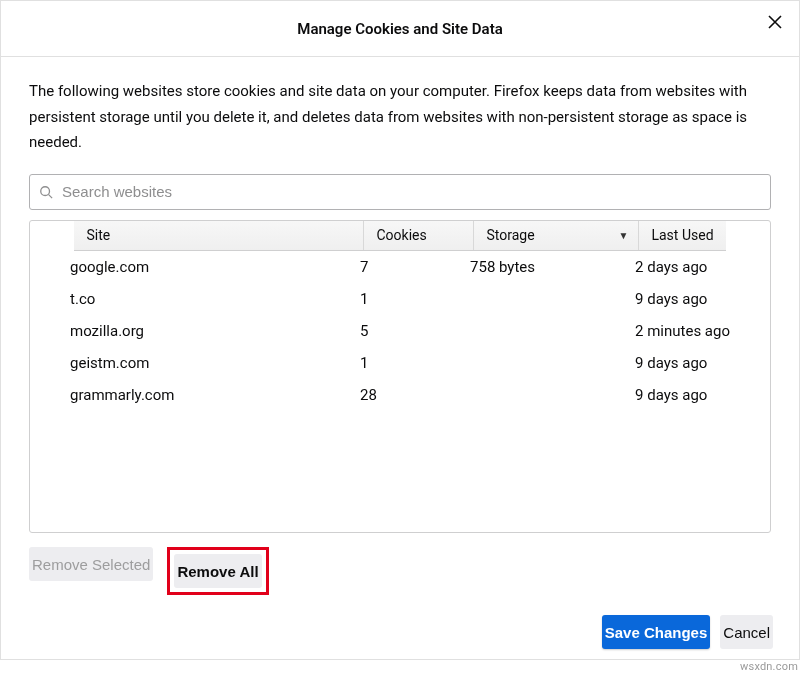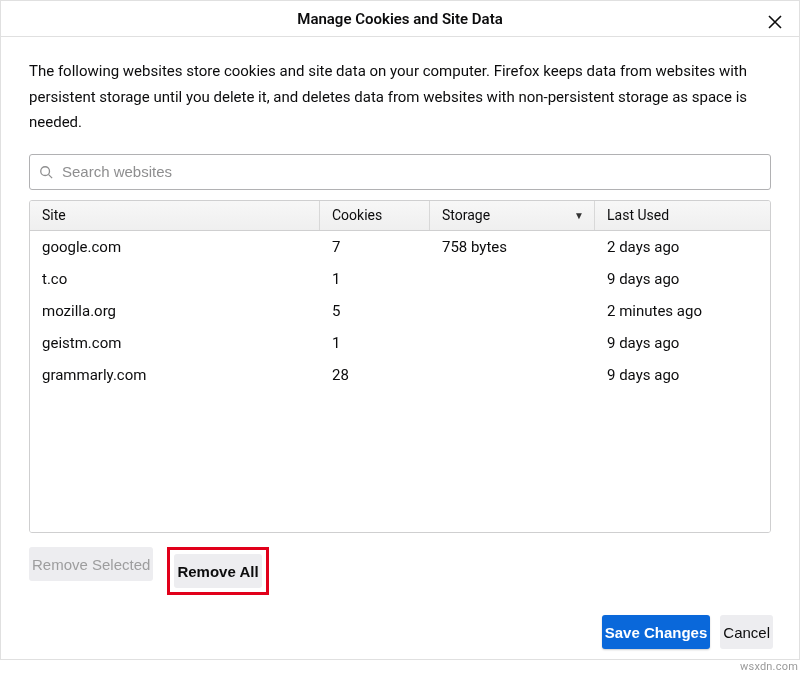--- a/index.html
+++ b/index.html
@@ -18,21 +18,21 @@
       background: #fff;
       display: flex;
       flex-direction: column;
       border: 1px solid #e0e0e0;
     }
     .dialog-header {
       display: flex;
       align-items: center;
       justify-content: center;
       position: relative;
-      height: 36px;
+      height: 56px;
       border-bottom: 1px solid #e0e0e0;
       font-weight: 600;
       font-size: 15px;
     }
     .close-btn {
       position: absolute;
       right: 10px;
       top: 8px;
       width: 28px;
       height: 28px;
@@ -81,20 +81,21 @@
     }
     .search-icon svg { width: 14px; height: 14px; display: block; }
     .table-wrap {
       border: 1px solid #cfcfd0;
       border-radius: 3px;
       flex: 1;
       min-height: 0;
       display: flex;
       flex-direction: column;
       overflow: hidden;
+      align-items: center;
     }
     .table-head {
       display: flex;
       background: linear-gradient(#f7f7f7, #efefef);
       border-bottom: 1px solid #cfcfd0;
       height: 30px;
       align-items: center;
       font-size: 14px;
     }
     .th {

